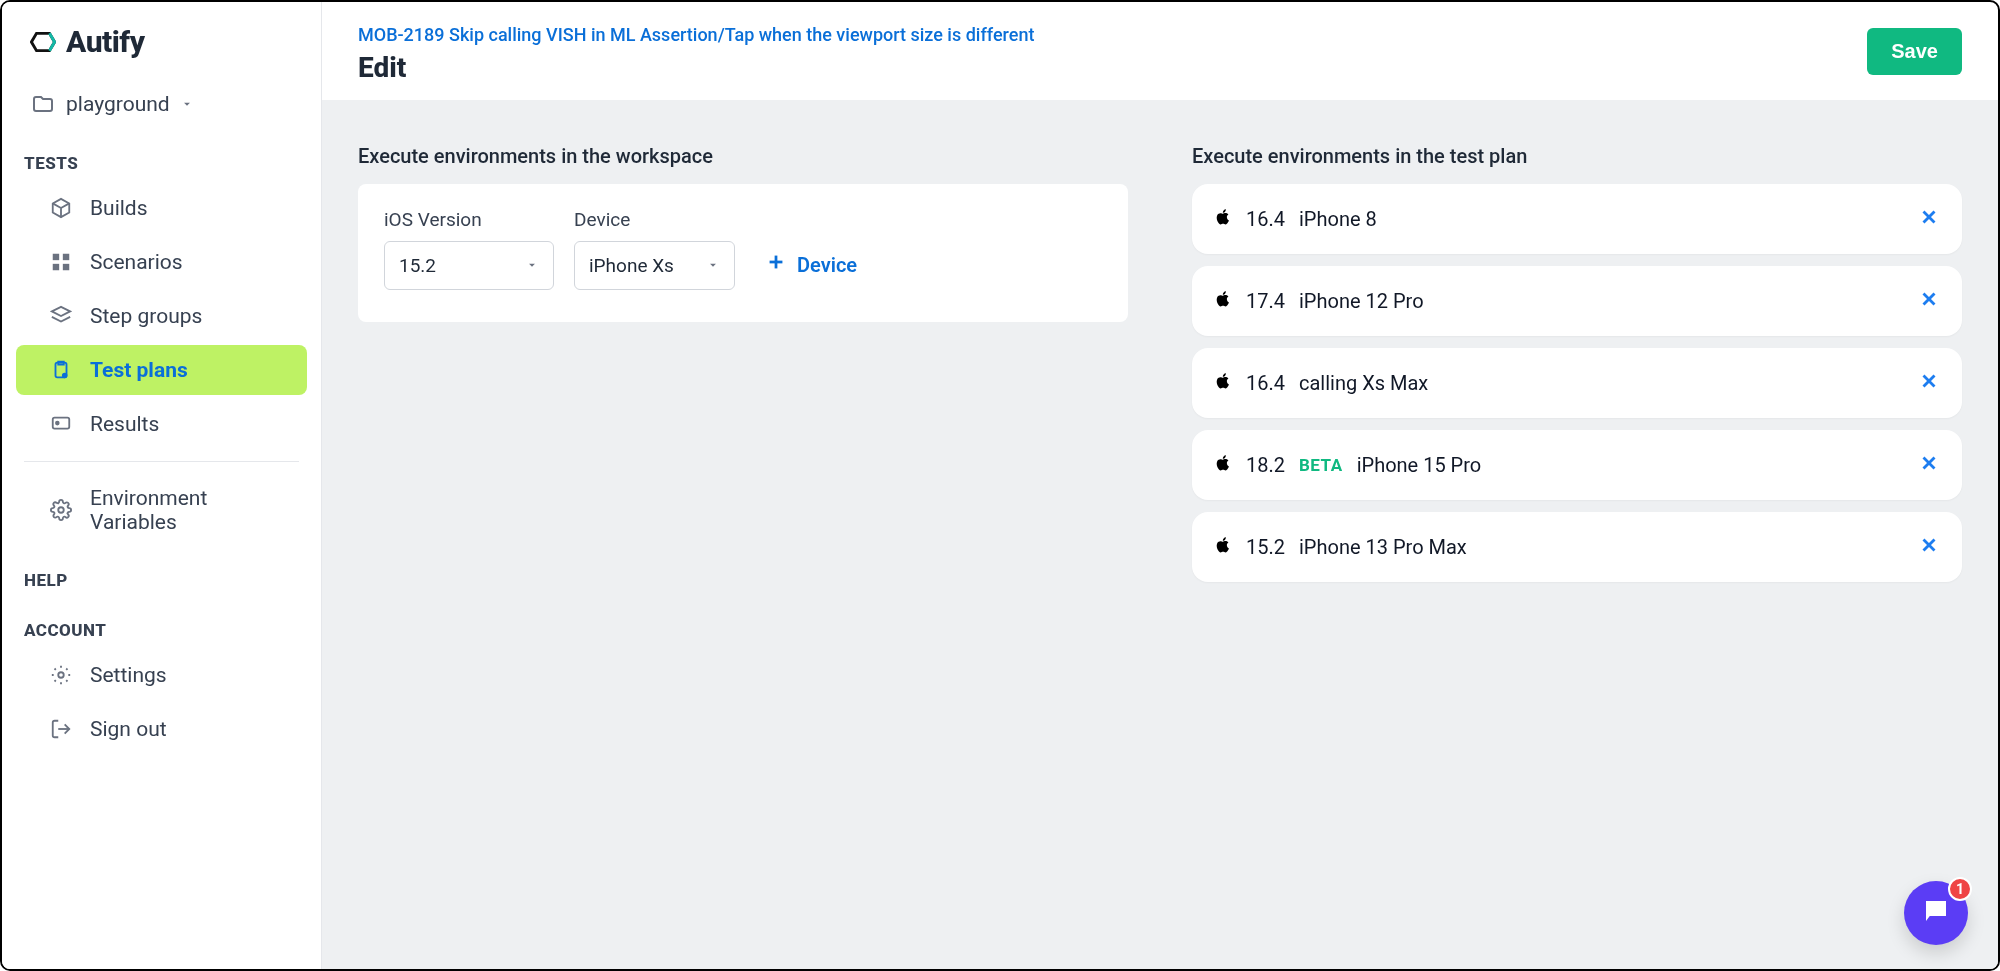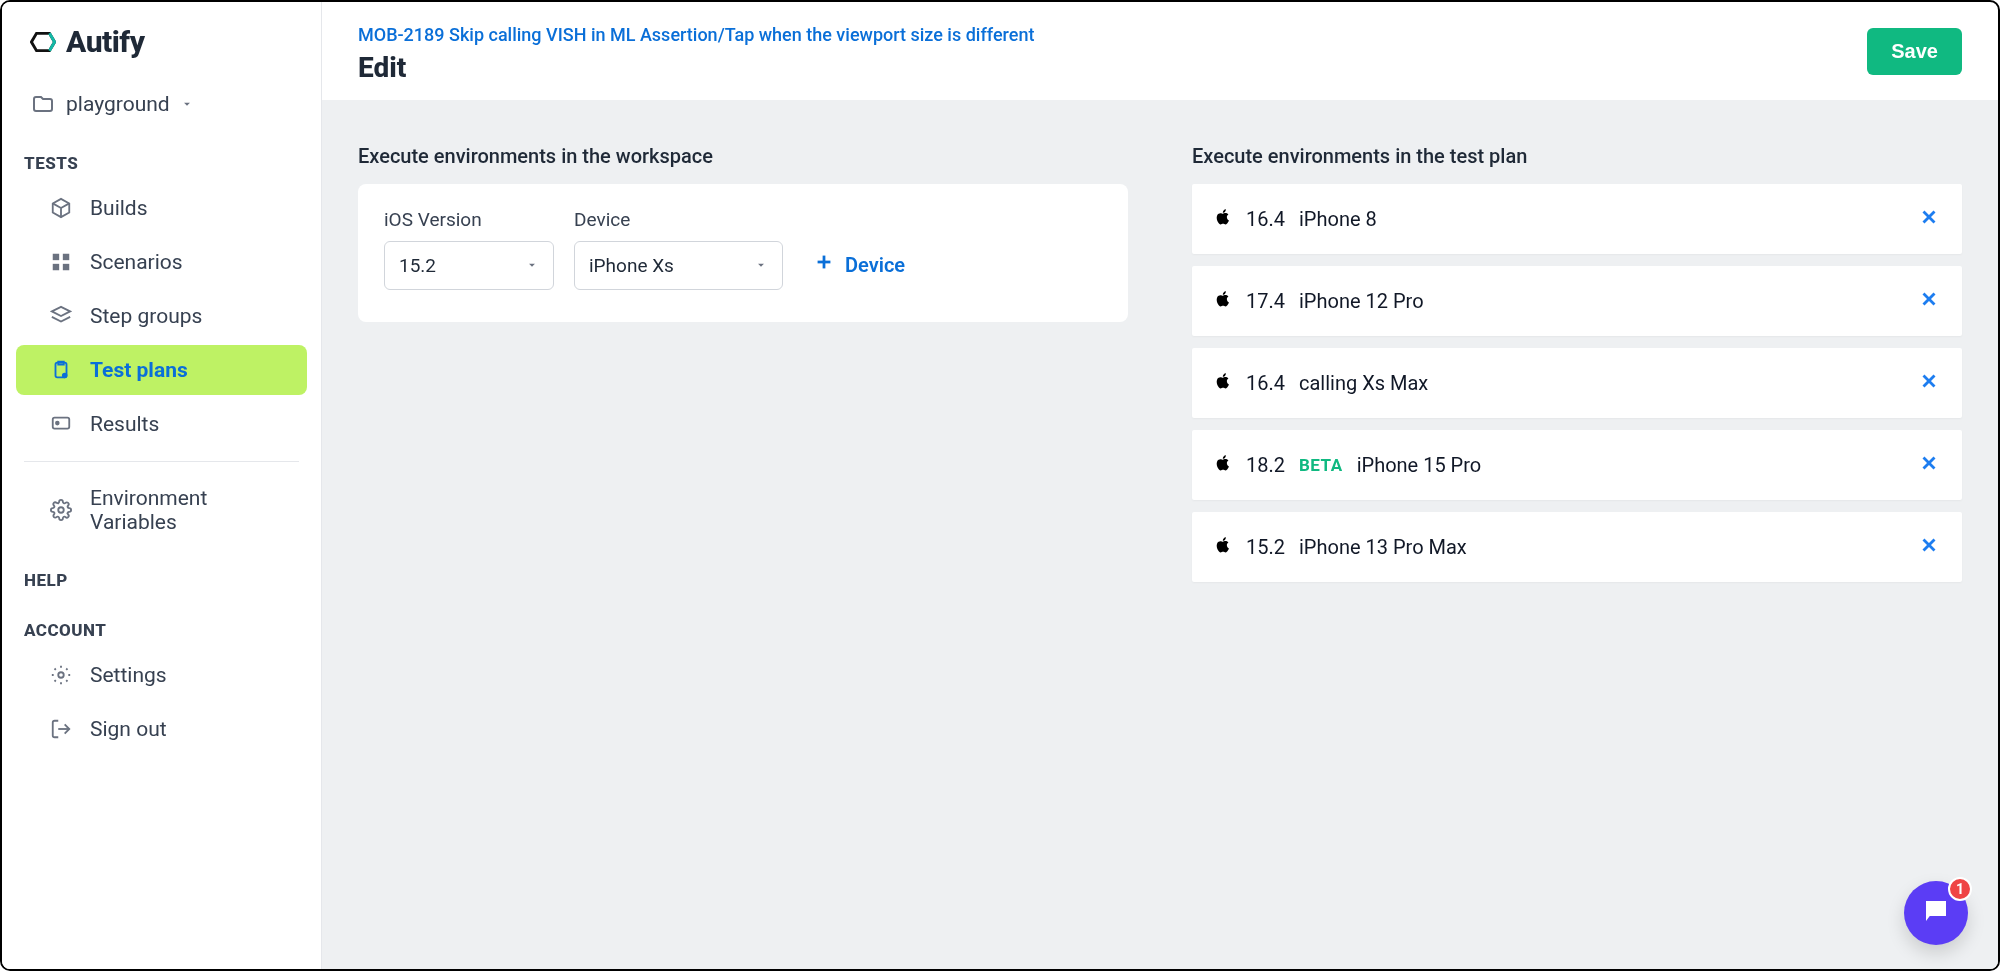--- a/index.html
+++ b/index.html
@@ -26,25 +26,25 @@
   .page-title { font-size: 28px; font-weight: 800; margin-top: 6px; }
   .save-btn { background: #10b981; color: #fff; border: none; padding: 12px 24px; border-radius: 6px; font-size: 20px; font-weight: 600; cursor: pointer; margin-top: 4px; }
   .content { flex: 1; background: #eef0f2; display: grid; grid-template-columns: 1fr 1fr; gap: 64px; padding: 36px 36px; }
   .col-title { font-size: 20px; color: #1f2937; padding: 8px 0 16px 0; font-weight: 500; }
   
   .workspace-card { background: #fff; border-radius: 8px; padding: 24px 26px 32px 26px; display: flex; align-items: flex-end; gap: 20px; }
   .fld { display: flex; flex-direction: column; gap: 10px; }
   .fld-label { font-size: 19px; color: #374151; }
   .select { border: 1px solid #d1d5db; border-radius: 6px; padding: 12px 14px; font-size: 19px; color: #1f2937; display: flex; align-items: center; justify-content: space-between; gap: 20px; cursor: pointer; background: #fff; }
   .sel-ios { width: 170px; }
-  .sel-dev { width: 209px; }
+  .sel-dev { width: 161px; }
   .add-device { display: inline-flex; align-items: center; gap: 10px; color: #0a6fd8; font-size: 20px; font-weight: 600; cursor: pointer; padding: 12px 10px; }
   
   .env-list { display: flex; flex-direction: column; gap: 12px; }
-  .env-row { background: #fff; border-radius: 2px; padding: 20px 22px; display: flex; align-items: center; gap: 14px; box-shadow: 0 1px 2px rgba(0,0,0,.04); }
+  .env-row { background: #fff; border-radius: 16px; padding: 20px 22px; display: flex; align-items: center; gap: 14px; box-shadow: 0 1px 2px rgba(0,0,0,.04); }
   .env-row .apple { color: #000; font-size: 20px; }
   .env-ver { font-size: 20px; color: #111827; }
   .env-beta { color: #10b981; font-weight: 700; font-size: 17px; letter-spacing: .5px; }
   .env-device { font-size: 20px; color: #111827; }
   .env-row .spacer { flex: 1; }
   .env-remove { color: #1d7df0; cursor: pointer; font-size: 26px; }
   
   .chat { position: absolute; right: 30px; bottom: 24px; width: 64px; height: 64px; background: #5b3df5; border-radius: 50%; display: flex; align-items: center; justify-content: center; color: #fff; box-shadow: 0 8px 18px rgba(0,0,0,.15); cursor: pointer; }
   .chat-badge { position: absolute; top: -4px; right: -4px; width: 24px; height: 24px; background: #ef4444; color: #fff; border-radius: 50%; display: flex; align-items: center; justify-content: center; font-size: 14px; font-weight: 700; border: 2px solid #fff; }
 </style>

